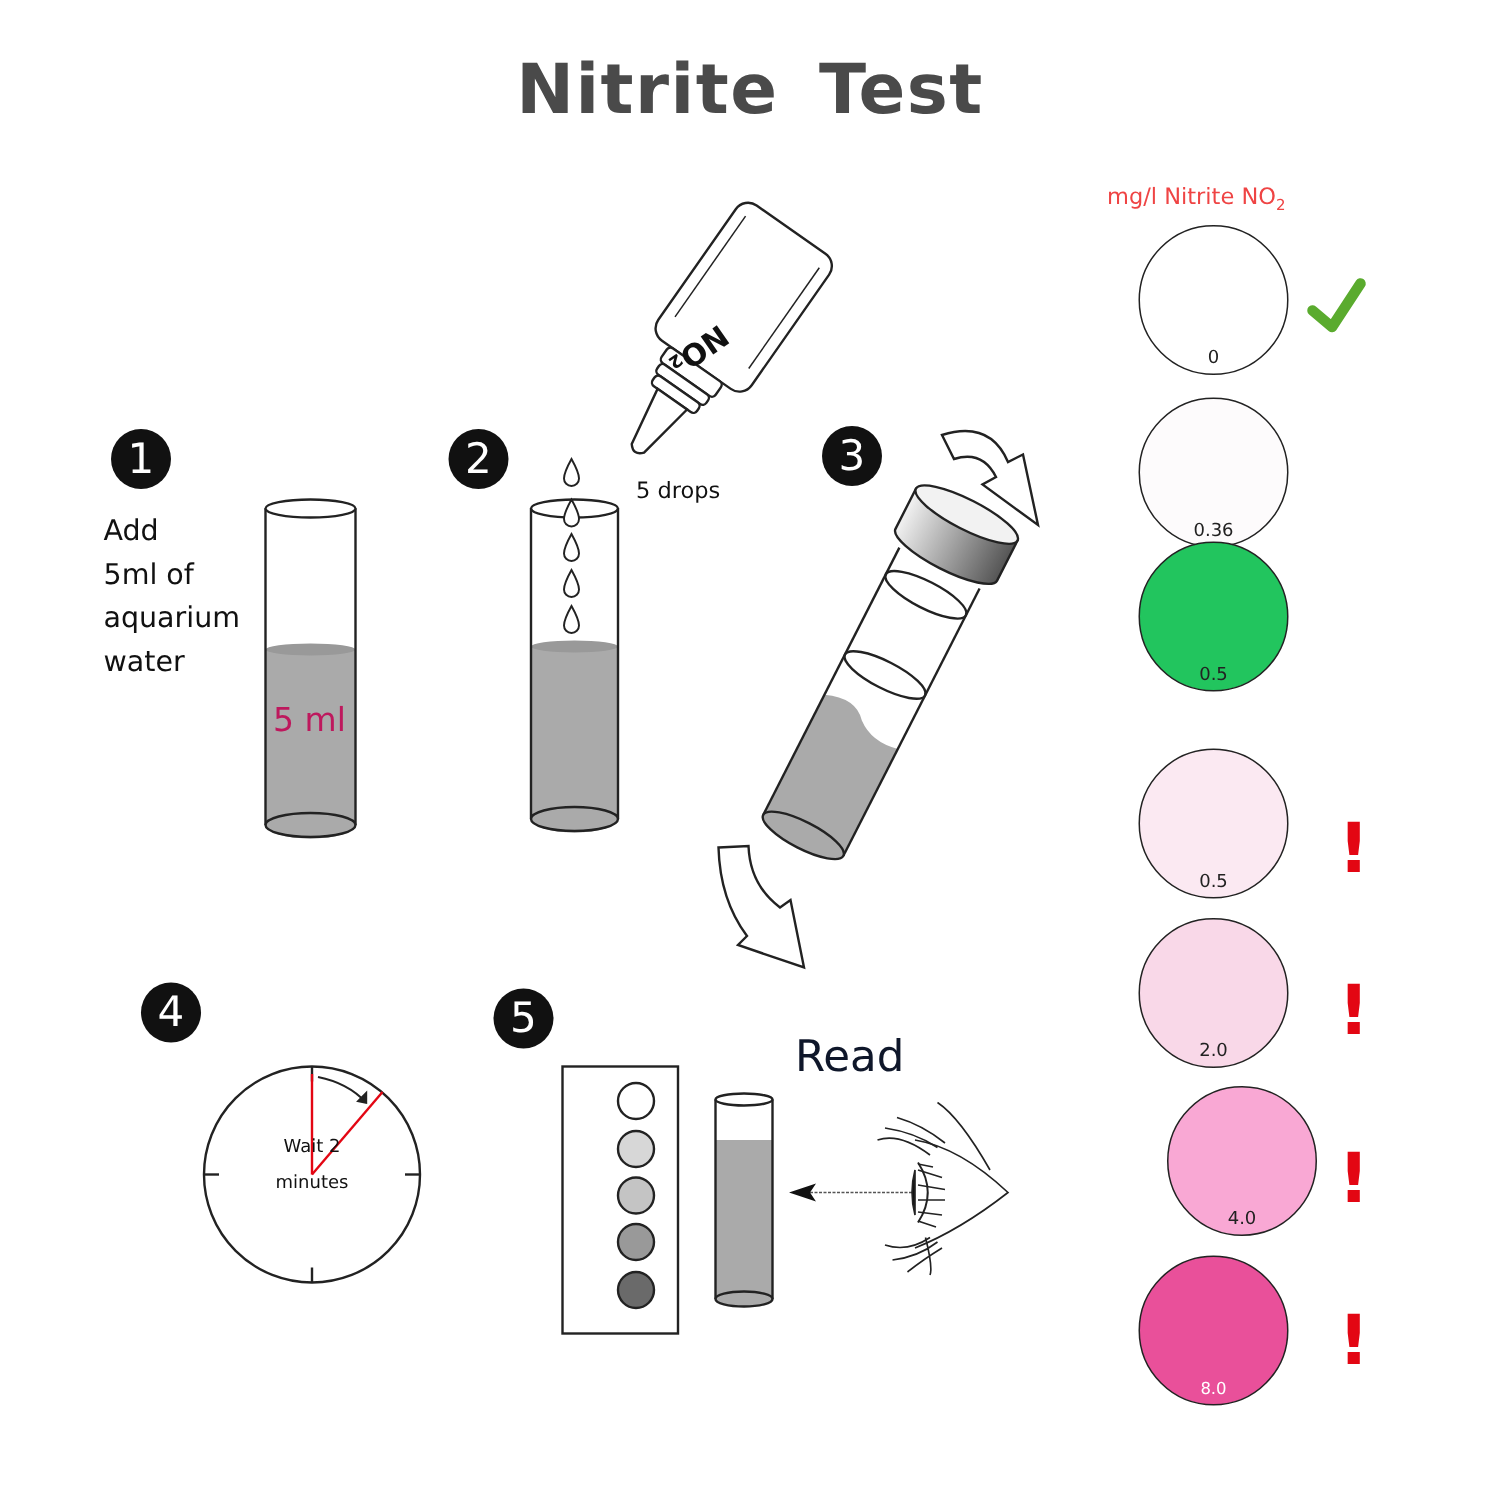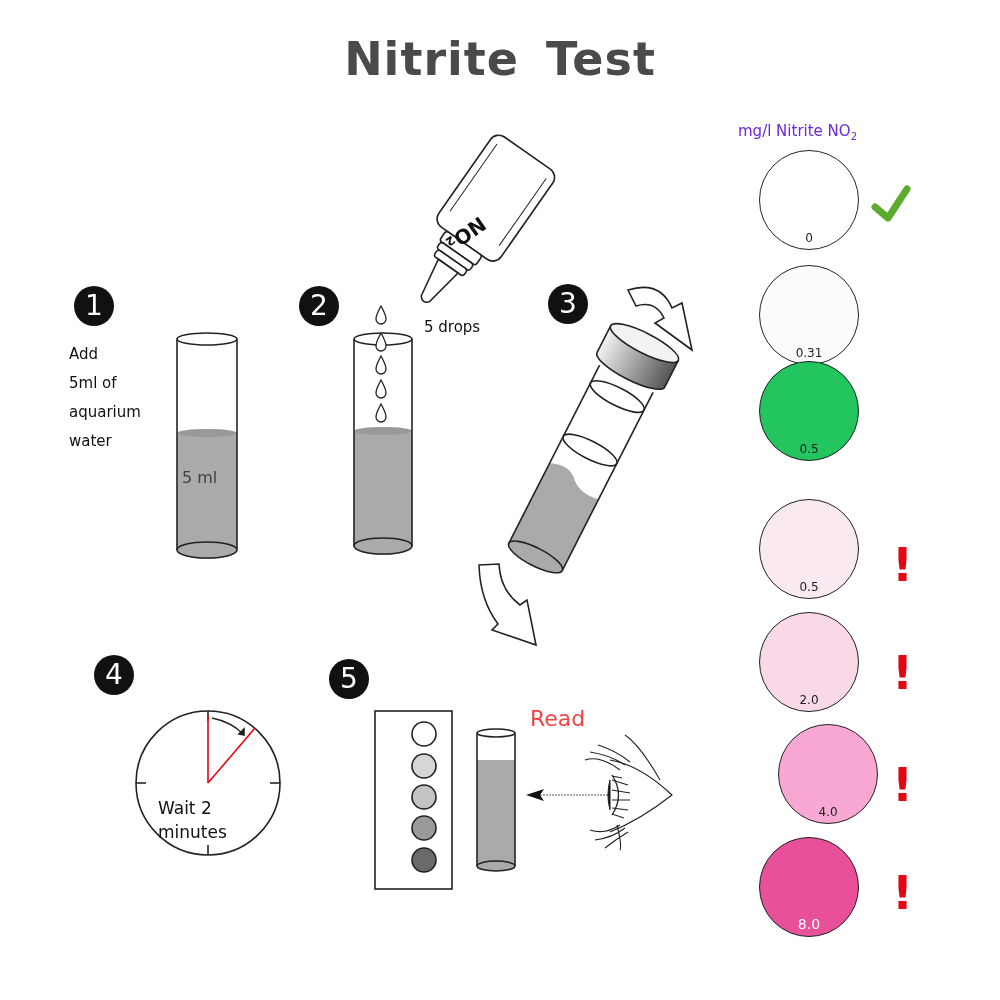--- a/index.html
+++ b/index.html
@@ -4,22 +4,22 @@
 <style>
   html, body { margin: 0; padding: 0; background: #ffffff; }
   body { width: 1000px; height: 1000px; position: relative; overflow: hidden;
          font-family: "DejaVu Sans", sans-serif; color: #222; }
   .abs { position: absolute; }
   .title { left: 0; width: 1000px; top: 32px; text-align: center; font-size: 46px;
            font-weight: bold; color: #4a4a4a; letter-spacing: 1px; word-spacing: 10px;
            font-family: "DejaVu Sans", sans-serif; }
   .badge { width: 40px; height: 40px; border-radius: 50%; background: #111; color: #fff;
            font-size: 28px; line-height: 40px; text-align: center; }
-  .txt { font-size: 15px; color: #111; line-height: 29px; }
-  .scale-label { font-size: 15px; color: #6d28d9; }
+  .txt { font-size: 19px; color: #111; line-height: 29px; }
+  .scale-label { font-size: 15px; color: #ef4444; }
   .scale-label sub { font-size: 10px; }
   .scale-circle { width: 100px; height: 100px; border: 1.5px solid #222; border-radius: 50%;
                   box-sizing: border-box; }
   .scale-value { position: absolute; left: 0; width: 100%; bottom: 4px; text-align: center;
                  font-size: 12px; color: #222; }
   .warn { width: 20px; color: #e30613; font-weight: bold; font-size: 46px; line-height: 46px;
           text-align: center; font-family: "DejaVu Sans", sans-serif; }
   svg { position: absolute; left: 0; top: 0; }
 </style>
 </head>
@@ -142,51 +142,51 @@
 <div class="abs badge" style="left:548px;top:284px">3</div>
 <div class="abs badge" style="left:94px;top:655px">4</div>
 <div class="abs badge" style="left:329px;top:659px">5</div>
 
 <div class="abs txt" style="left:69px;top:340px">
   <div>Add</div>
   <div>5ml of</div>
   <div>aquarium</div>
   <div>water</div>
 </div>
-<div class="abs" style="left:182px;top:468px;font-size:16px;color:#404040">5 ml</div>
+<div class="abs" style="left:182px;top:468px;font-size:22px;color:#be185d">5 ml</div>
 
 <div class="abs" style="left:424px;top:318px;font-size:15px;color:#111">5 drops</div>
 
-<div class="abs" style="left:158px;top:796px;width:100px;font-size:17px;line-height:24px;color:#111">
+<div class="abs" style="left:158px;top:752px;width:100px;text-align:center;font-size:12px;line-height:24px;color:#111">
   <div>Wait 2</div>
   <div>minutes</div>
 </div>
 
-<div class="abs" style="left:530px;top:706px;font-size:22px;color:#ef4444">Read</div>
+<div class="abs" style="left:530px;top:687px;font-size:29px;color:#0f172a">Read</div>
 
 <div class="abs scale-label" style="left:738px;top:122px"><span>mg/l Nitrite NO</span><sub>2</sub></div>
 
 <div class="abs scale-circle" style="left:759px;top:150px;background:#ffffff">
   <div class="scale-value">0</div>
 </div>
 <div class="abs scale-circle" style="left:759px;top:265px;background:#fdfbfc">
-  <div class="scale-value">0.31</div>
+  <div class="scale-value">0.36</div>
 </div>
 <div class="abs scale-circle" style="left:759px;top:361px;background:#22c55e">
   <div class="scale-value">0.5</div>
 </div>
 <div class="abs scale-circle" style="left:759px;top:499px;background:#fbe9f2">
   <div class="scale-value">0.5</div>
 </div>
 <div class="abs scale-circle" style="left:759px;top:612px;background:#f9d8e8">
   <div class="scale-value">2.0</div>
 </div>
 <div class="abs scale-circle" style="left:778px;top:724px;background:#f9a8d4">
   <div class="scale-value">4.0</div>
 </div>
 <div class="abs scale-circle" style="left:759px;top:837px;background:#e9509a">
-  <div class="scale-value" style="color:#fff;font-size:14px">8.0</div>
+  <div class="scale-value" style="color:#fff;font-size:11px">8.0</div>
 </div>
 
 <div class="abs warn" style="left:892px;top:542px">!</div>
 <div class="abs warn" style="left:892px;top:650px">!</div>
 <div class="abs warn" style="left:892px;top:762px">!</div>
 <div class="abs warn" style="left:892px;top:870px">!</div>
 
 </body></html>

